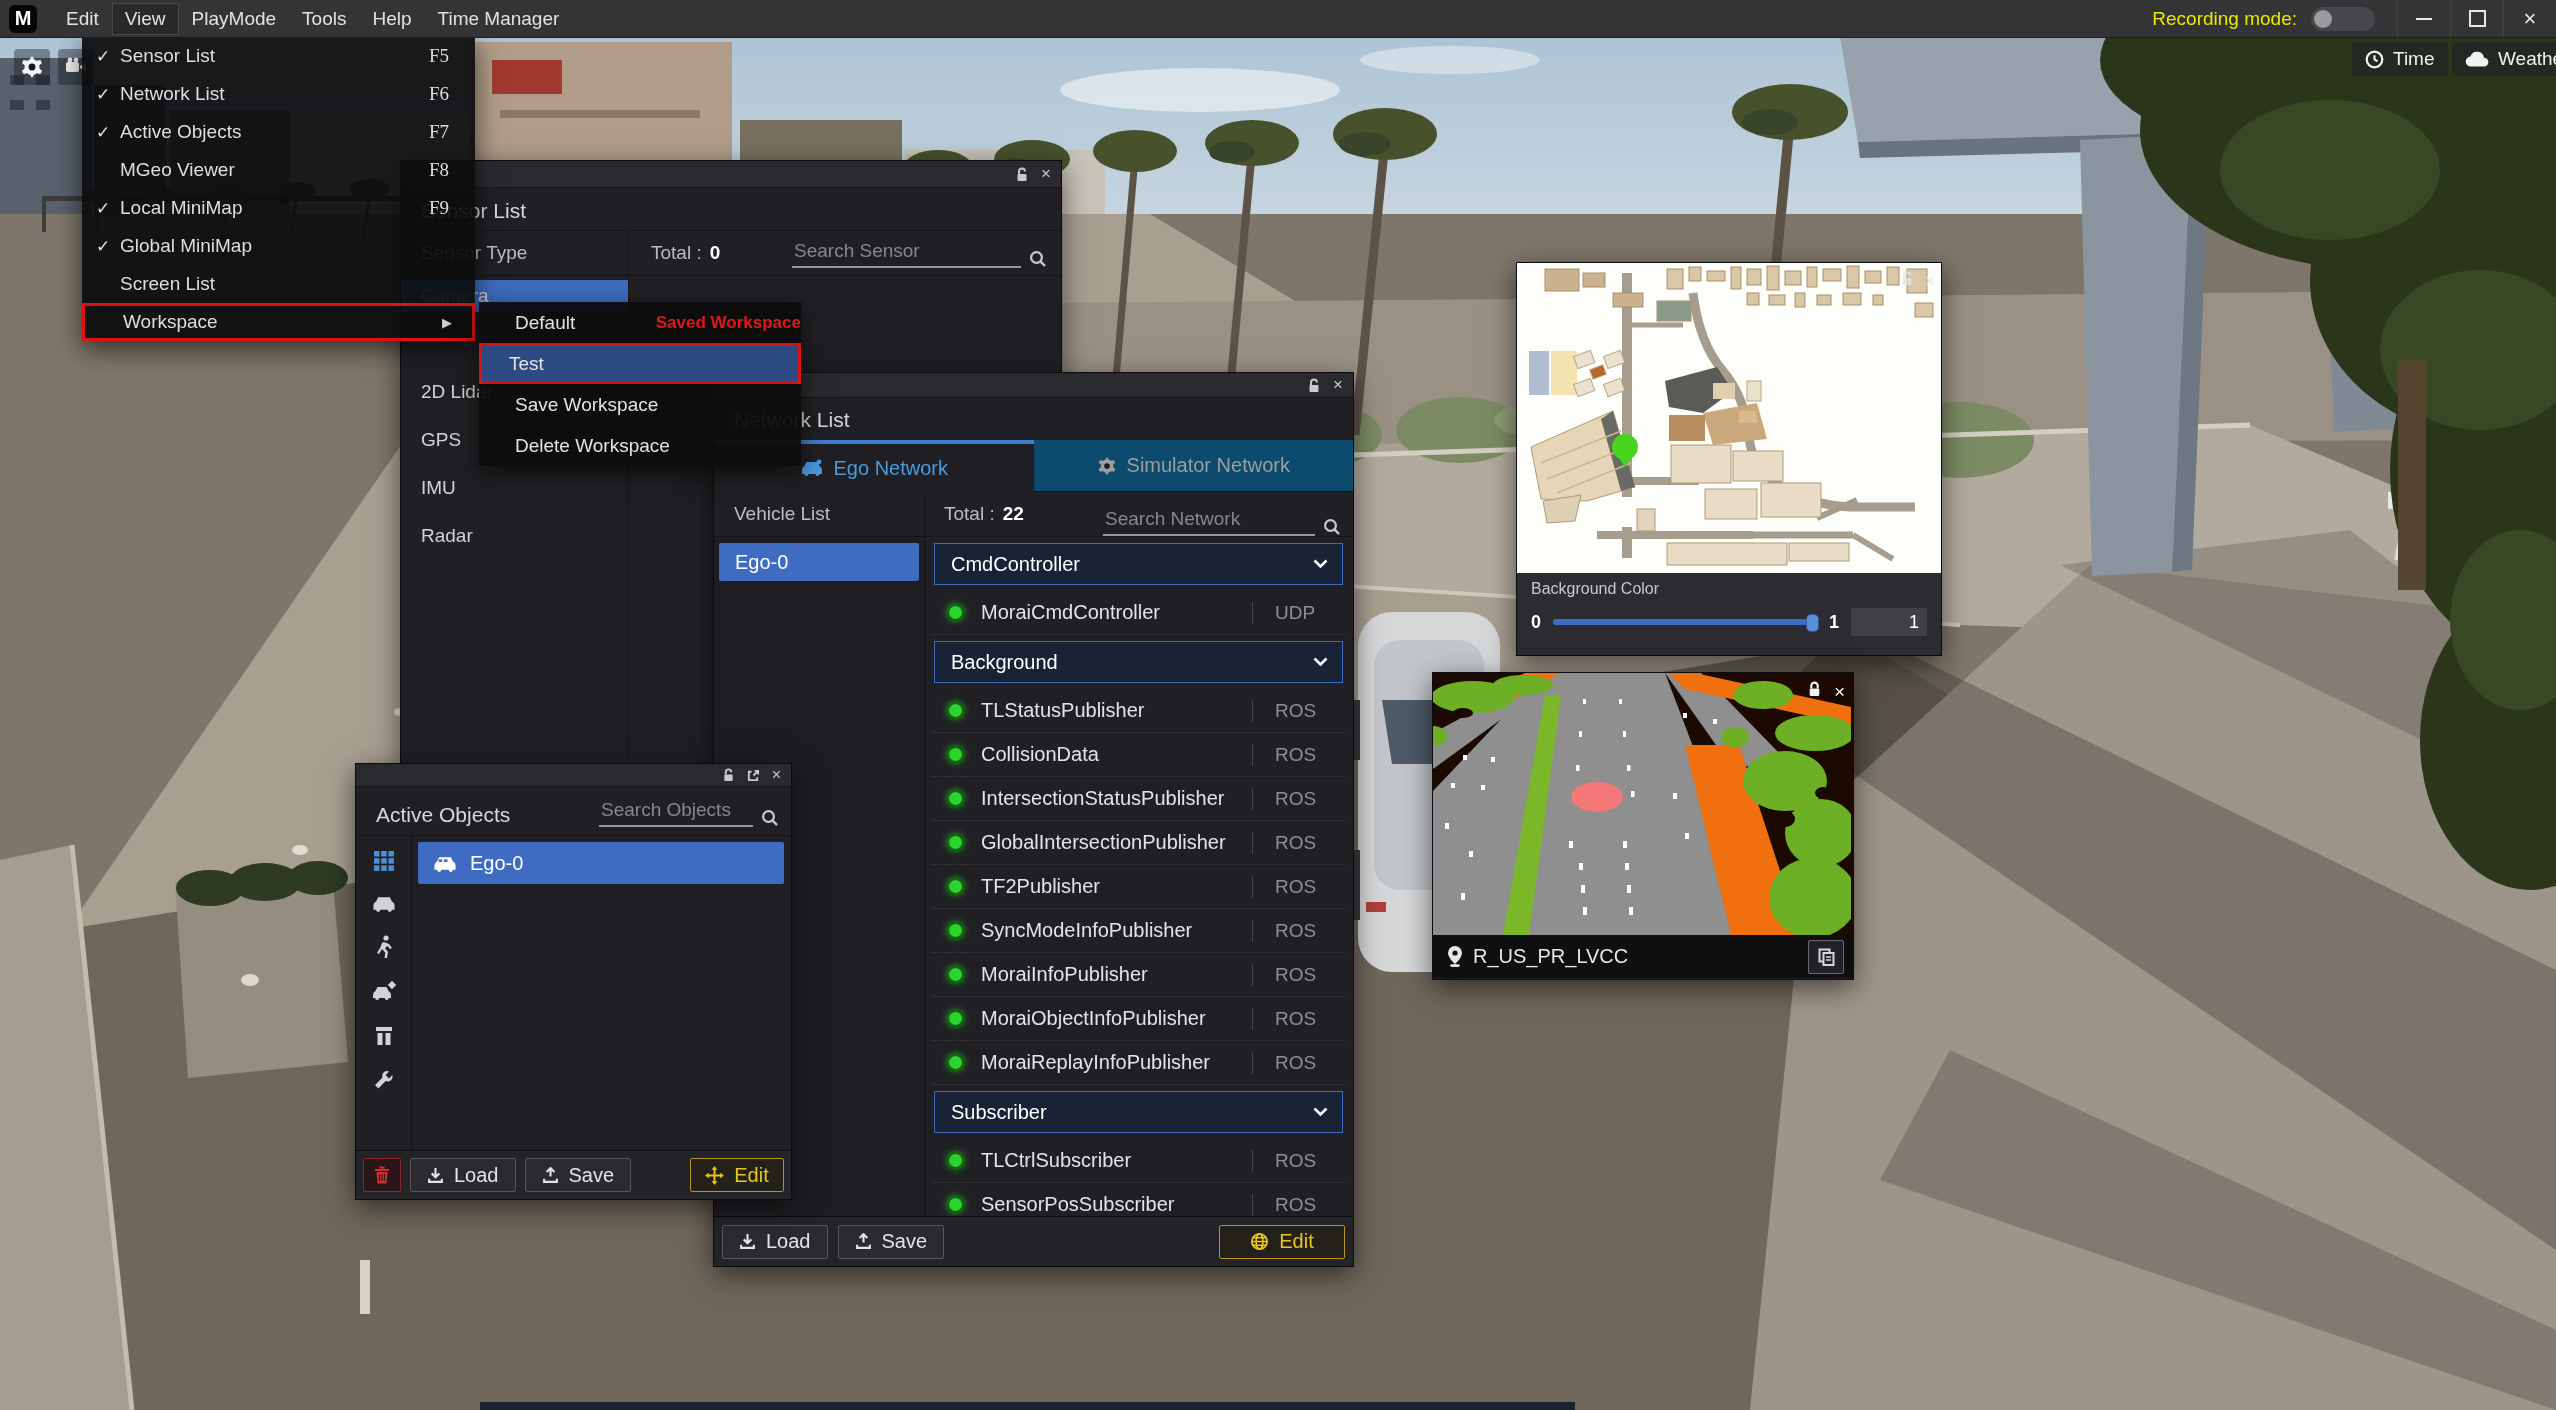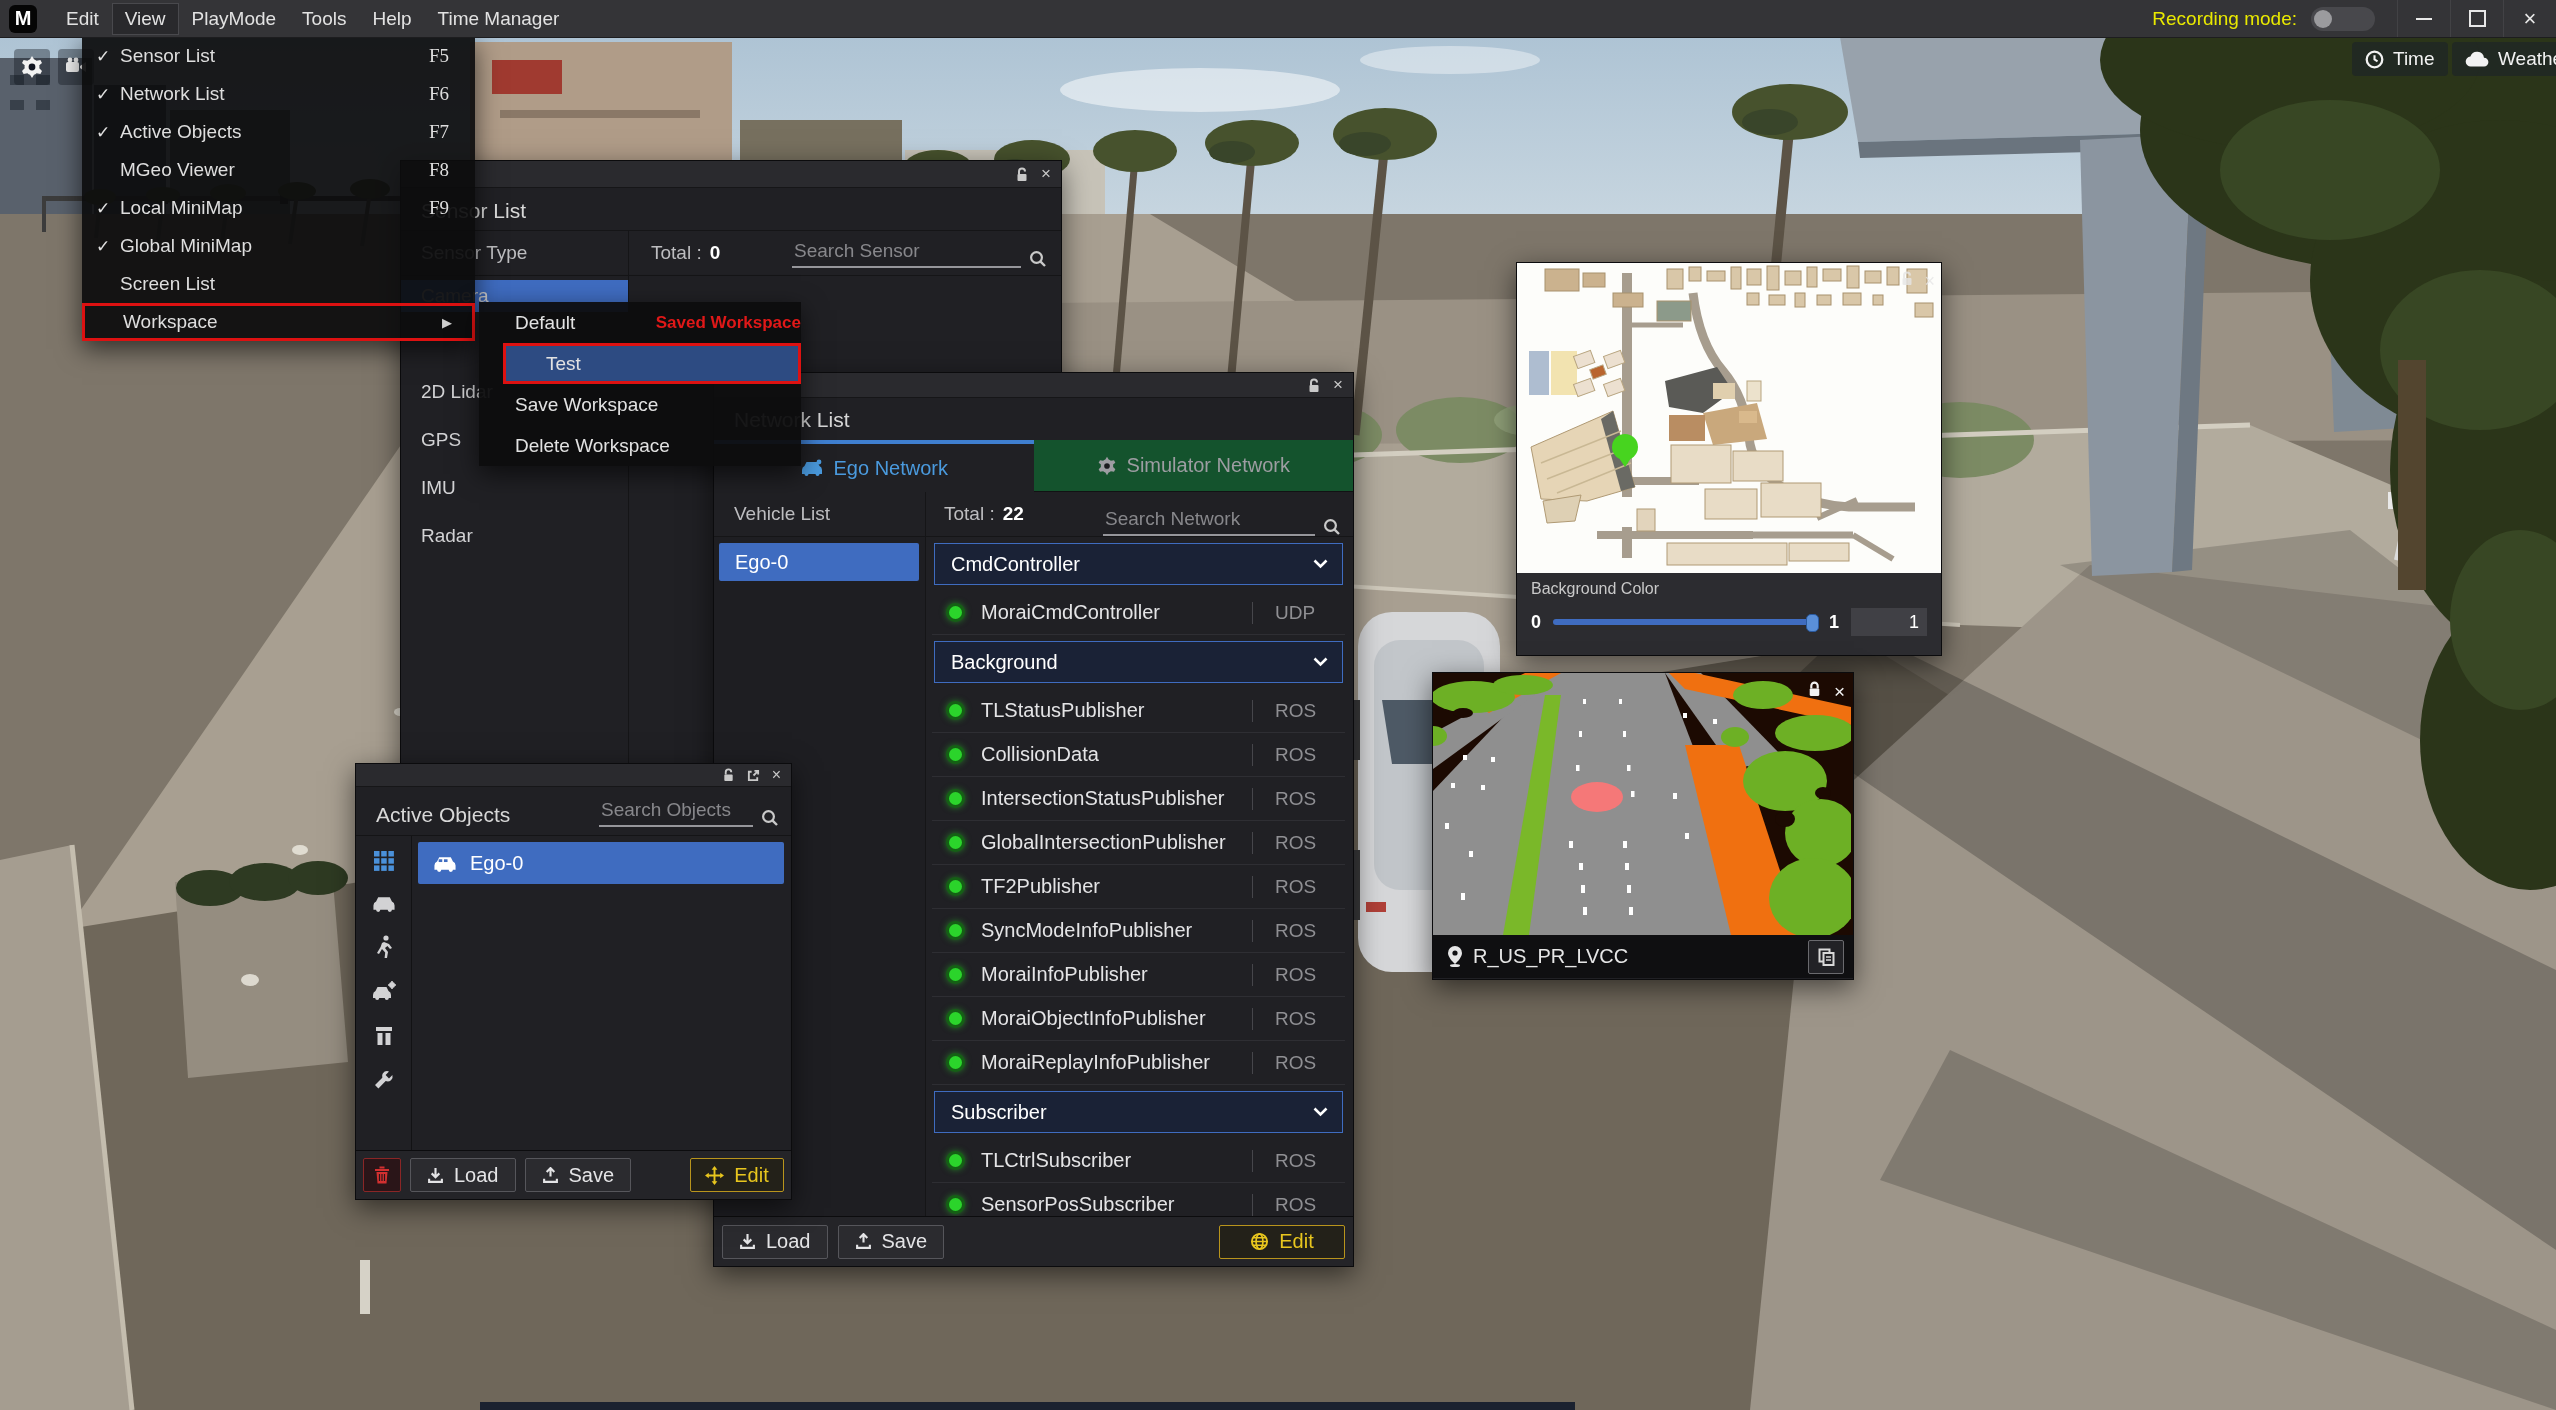--- a/index.html
+++ b/index.html
@@ -54,21 +54,21 @@
   #sensor-body{display:flex;height:calc(100% - 116px);}
   #sensor-types{width:228px;border-right:1px solid #151517;padding-top:4px;box-sizing:border-box;}
   .type-row{height:32px;display:flex;align-items:center;padding-left:20px;margin-bottom:16px;color:#d2d2d4;}
   
   #network-panel{left:713px;top:372px;width:639px;height:893px;z-index:20;display:flex;flex-direction:column;}
   #network-panel .phead{height:24px;}
   #network-panel .ptitle{padding:10px 20px 8px;}
   #net-tabs{display:flex;height:52px;}
   .net-tab{flex:1;display:flex;align-items:center;justify-content:center;gap:10px;font-size:20px;}
   .net-tab.active{border-top:4px solid #3f7fd0;background:#202024;color:#4a9ade;}
-  .net-tab.inactive{background:#14532d;color:#9d9da2;border-bottom:1px solid #121214;}
+  .net-tab.inactive{background:#0c4a6e;color:#9d9da2;border-bottom:1px solid #121214;}
   #net-toolbar{height:44px;border-bottom:1px solid #151517;display:flex;}
   #net-vehcol-h{width:212px;height:100%;display:flex;align-items:center;padding-left:20px;box-sizing:border-box;color:#bdbdc0;border-right:1px solid #151517;}
   #net-total{margin-left:18px;display:flex;}
   #net-search{margin-left:auto;margin-right:12px;}
   #net-body{display:flex;flex:1;min-height:0;}
   #net-vehlist{width:212px;border-right:1px solid #151517;background:#1e1e22;padding-top:6px;box-sizing:border-box;}
   .veh-row{height:38px;margin:0 6px 6px 5px;display:flex;align-items:center;padding-left:16px;border-radius:2px;font-size:20px;}
   #net-items{flex:1;overflow:hidden;display:flex;flex-direction:column;padding:0 8px 0 6px;}
   .ndrop{height:40px;margin:6px 2px;background:#1a2236;border:1px solid #3f6cc0;display:flex;align-items:center;
     padding:0 14px 0 16px;color:#fff;font-size:20px;flex:none;}
@@ -130,21 +130,21 @@
   .vm-check{width:24px;margin-left:14px;color:#e0e0e0;font-size:17px;}
   .vm-label{flex:1;}
   .vm-short{width:46px;color:#dedede;font-family:Liberation Serif, serif;}
   .vm-arrow{width:30px;color:#d0d0d0;font-size:13px;}
   .vm-item.hl{border:3px solid #dd1111;}
   
   #wsmenu{position:absolute;left:479px;top:302px;width:322px;background:rgba(13,13,14,.95);z-index:41;
     box-shadow:0 8px 24px rgba(0,0,0,.6);}
   .ws-item{height:41px;display:flex;align-items:center;color:#e2e2e2;box-sizing:border-box;padding-left:36px;}
   .ws-badge{margin-left:auto;color:#e01818;font-weight:bold;font-size:17px;}
-  .ws-item.sel{background:#2d4b82;border:3px solid #dd1111;padding-left:40px;margin-left:24px;}
+  .ws-item.sel{background:#2d4b82;border:3px solid #dd1111;padding-left:27px;}
   #bottomstrip{position:absolute;left:480px;top:1402px;width:1095px;height:8px;background:#1b2230;z-index:4;}
   .icon{display:inline-flex;align-items:center;justify-content:center;}
 </style>
 </head>
 <body>
 
 <div id="screen">
 
   <svg id="scene" viewBox="0 0 2556 1410" preserveAspectRatio="none">
     <defs>

